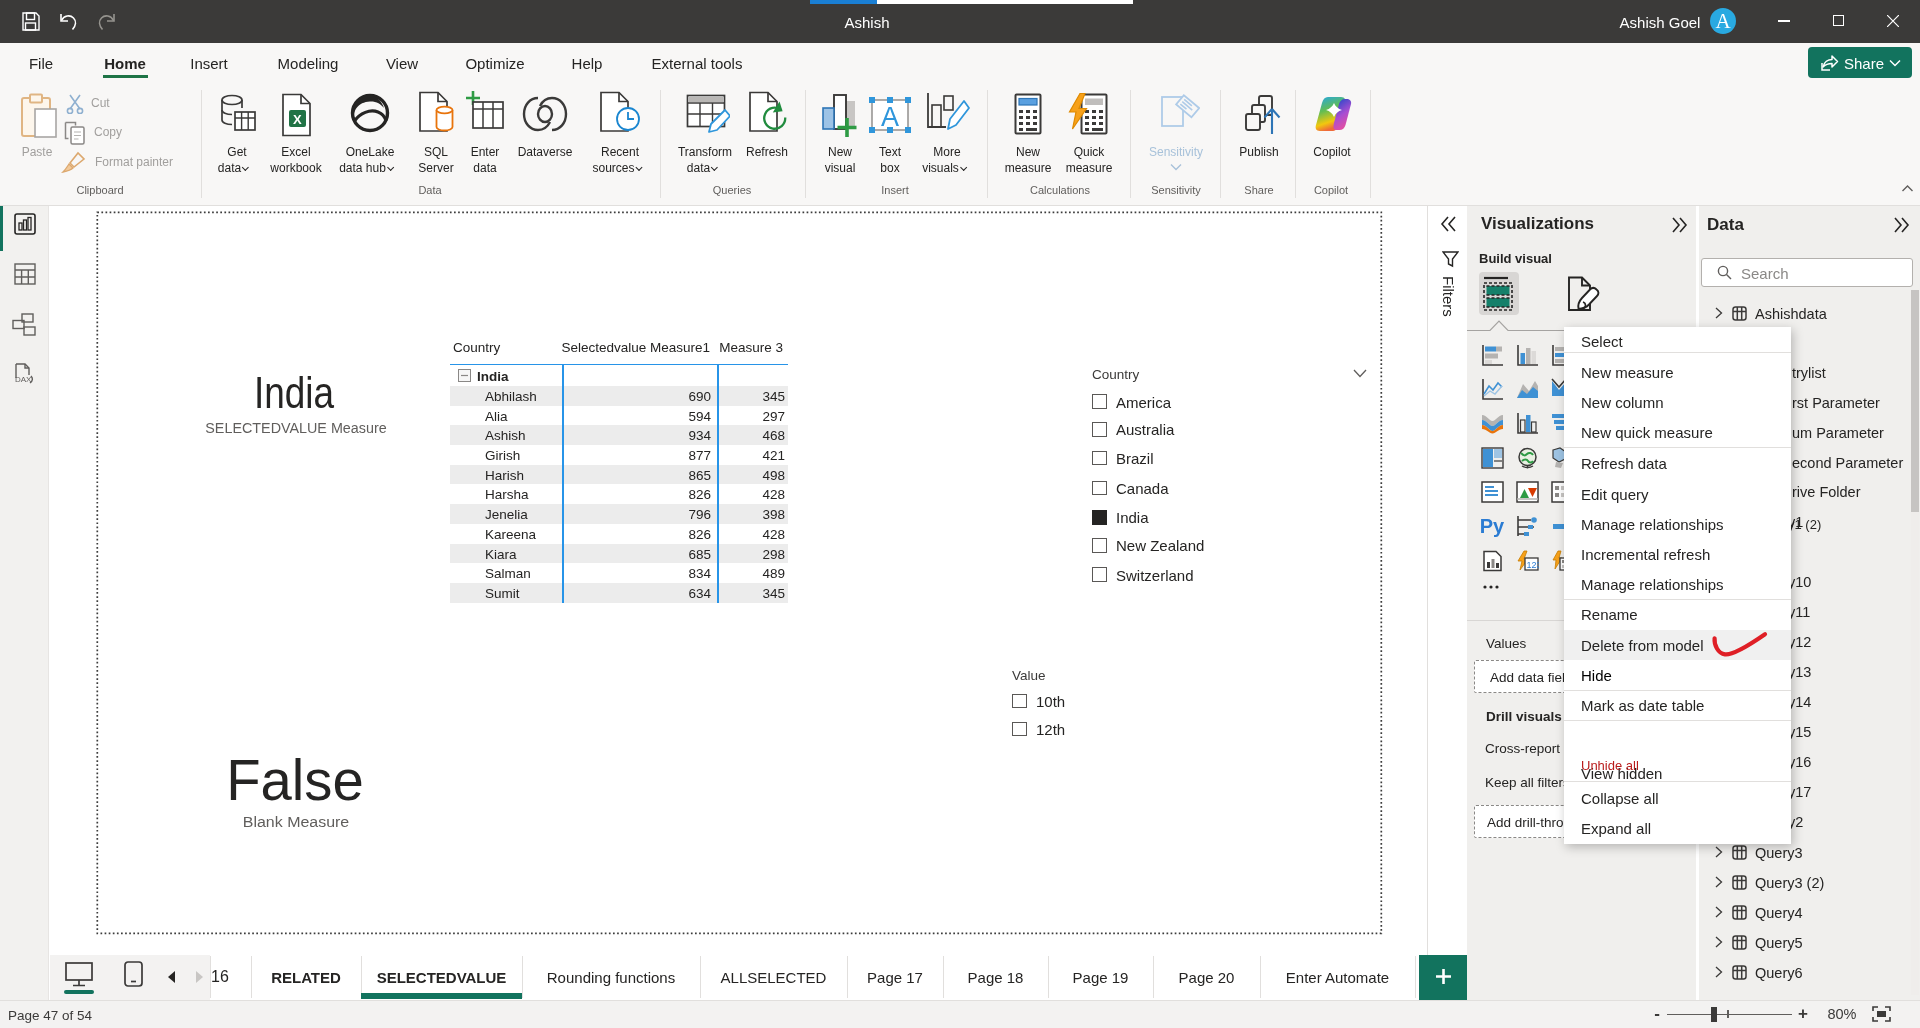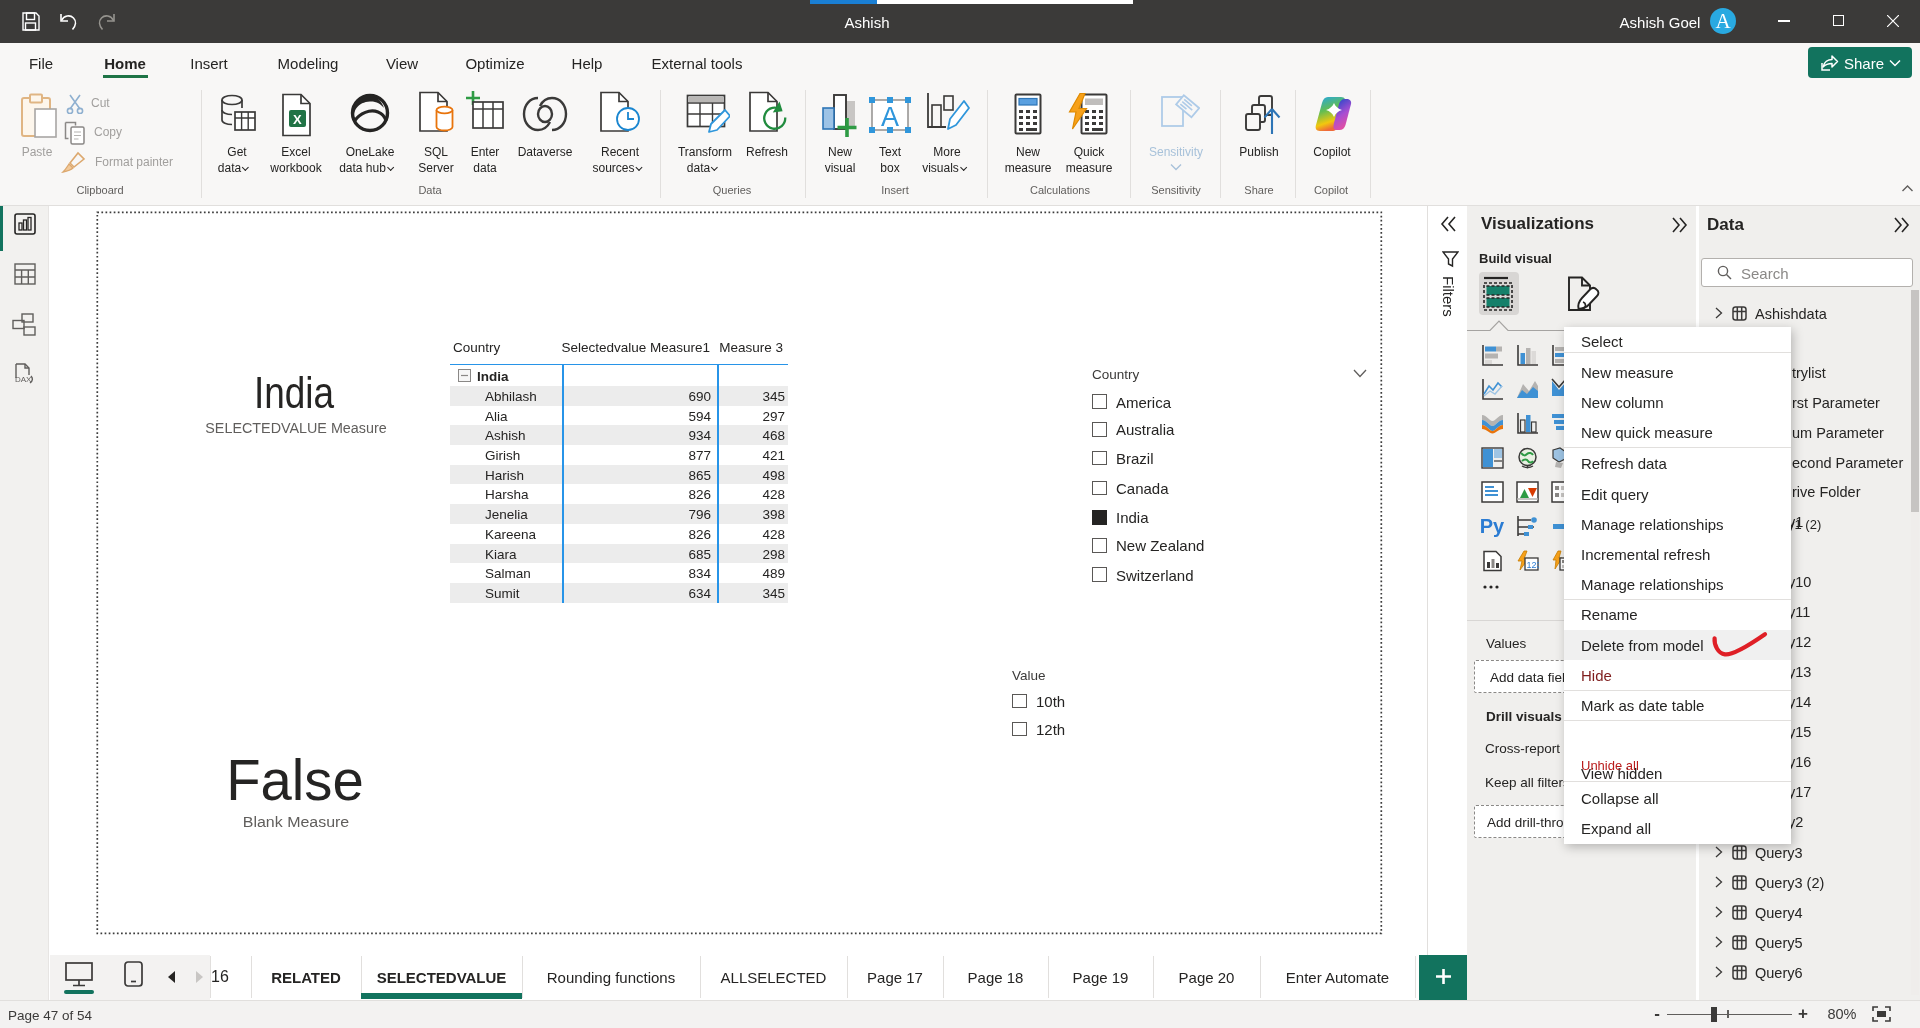--- a/index.html
+++ b/index.html
@@ -712,21 +712,21 @@
 <div class="abs" style="left:1564px;top:447px;width:227px;height:1px;background:#e1dfdd;z-index:51"></div>
 <div class="abs" style="left:1581px;top:463px;transform:translateY(-50%);font-size:15px;color:#252423;white-space:nowrap;z-index:52">Refresh data</div>
 <div class="abs" style="left:1581px;top:493.5px;transform:translateY(-50%);font-size:15px;color:#252423;white-space:nowrap;z-index:52">Edit query</div>
 <div class="abs" style="left:1581px;top:523.5px;transform:translateY(-50%);font-size:15px;color:#252423;white-space:nowrap;z-index:52">Manage relationships</div>
 <div class="abs" style="left:1581px;top:553.5px;transform:translateY(-50%);font-size:15px;color:#252423;white-space:nowrap;z-index:52">Incremental refresh</div>
 <div class="abs" style="left:1581px;top:583.5px;transform:translateY(-50%);font-size:15px;color:#252423;white-space:nowrap;z-index:52">Manage relationships</div>
 <div class="abs" style="left:1564px;top:598.5px;width:227px;height:1px;background:#e1dfdd;z-index:51"></div>
 <div class="abs" style="left:1581px;top:614px;transform:translateY(-50%);font-size:15px;color:#252423;white-space:nowrap;z-index:52">Rename</div>
 <div class="abs" style="left:1564px;top:629.5px;width:227px;height:30px;background:#f0f0f0;z-index:51"></div>
 <div class="abs" style="left:1581px;top:644.5px;transform:translateY(-50%);font-size:15px;color:#252423;white-space:nowrap;z-index:52">Delete from model</div>
-<div class="abs" style="left:1581px;top:674.5px;transform:translateY(-50%);font-size:15px;color:#7f1d1d;white-space:nowrap;z-index:52">Hide</div>
+<div class="abs" style="left:1581px;top:674.5px;transform:translateY(-50%);font-size:15px;color:#000000;white-space:nowrap;z-index:52">Hide</div>
 <div class="abs" style="left:1564px;top:689.5px;width:227px;height:1px;background:#e1dfdd;z-index:51"></div>
 <div class="abs" style="left:1581px;top:704.5px;transform:translateY(-50%);font-size:15px;color:#252423;white-space:nowrap;z-index:52">Mark as date table</div>
 <div class="abs" style="left:1564px;top:719.5px;width:227px;height:1px;background:#e1dfdd;z-index:51"></div>
 <div class="abs" style="left:1581px;top:773px;transform:translateY(-50%);font-size:15px;color:#252423;white-space:nowrap;z-index:52">View hidden</div>
 <div class="abs" style="left:1581px;top:765px;transform:translateY(-50%);font-size:13px;color:#b91c1c;white-space:nowrap;z-index:52">Unhide all</div>
 <div class="abs" style="left:1564px;top:780.5px;width:227px;height:1px;background:#e1dfdd;z-index:51"></div>
 <div class="abs" style="left:1581px;top:798px;transform:translateY(-50%);font-size:15px;color:#252423;white-space:nowrap;z-index:52">Collapse all</div>
 <div class="abs" style="left:1581px;top:828px;transform:translateY(-50%);font-size:15px;color:#252423;white-space:nowrap;z-index:52">Expand all</div>
 <svg class="abs" style="left:1706px;top:626px;z-index:53" width="66" height="34" viewBox="0 0 66 34">
  <path d="M8.6 12.3 C8 19 12 27.5 19 28.4 C27 29.4 45 18 59 8.3" fill="none" stroke="#df1f26" stroke-width="4.2" stroke-linecap="round"></path>

